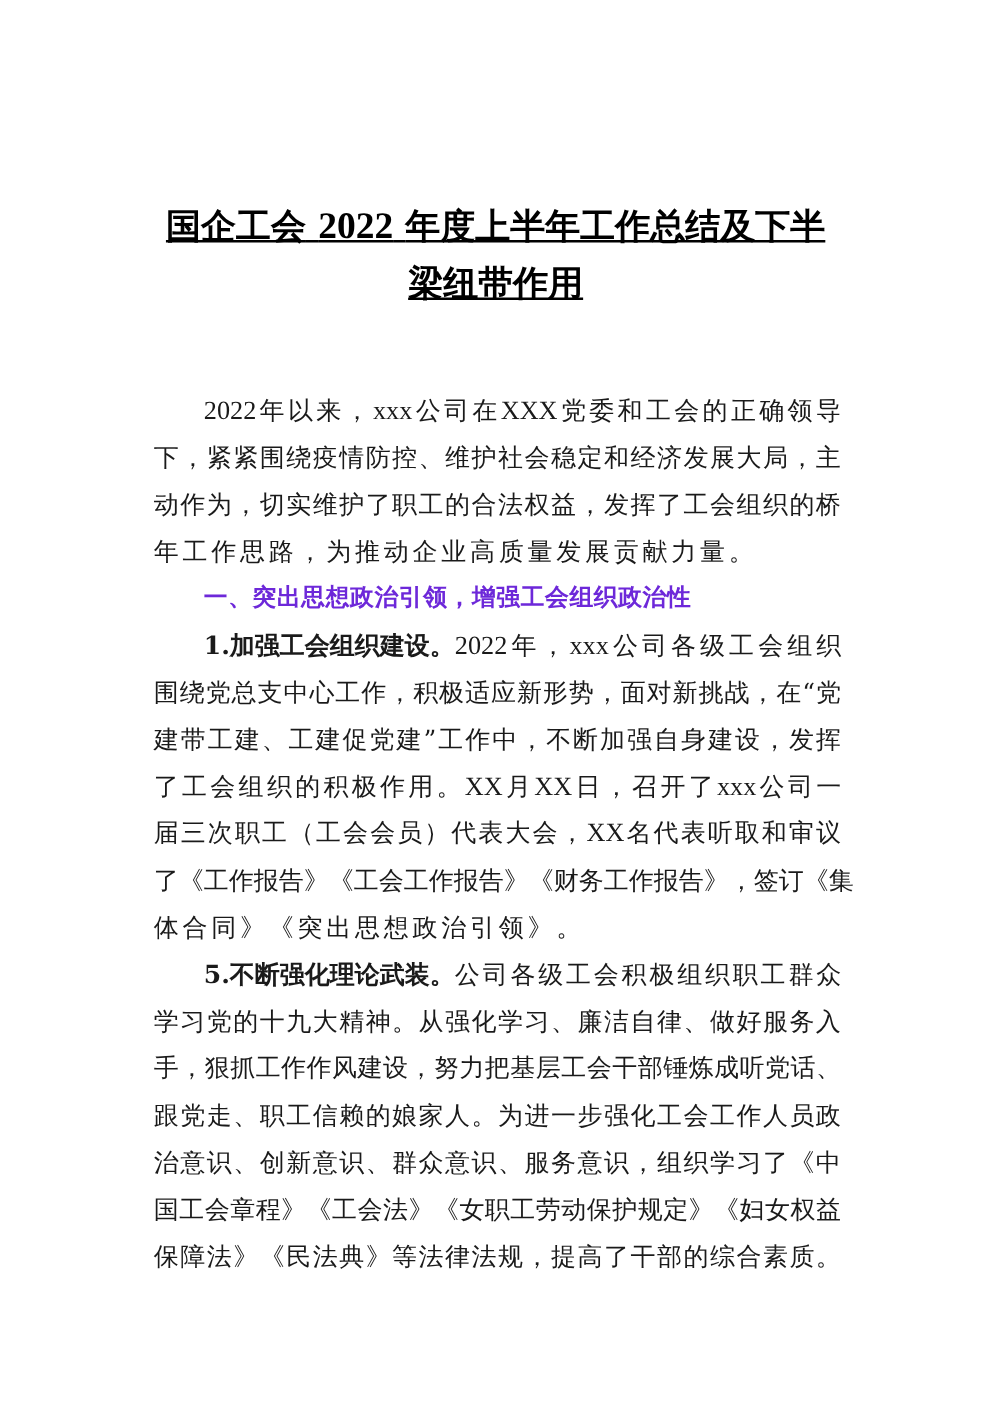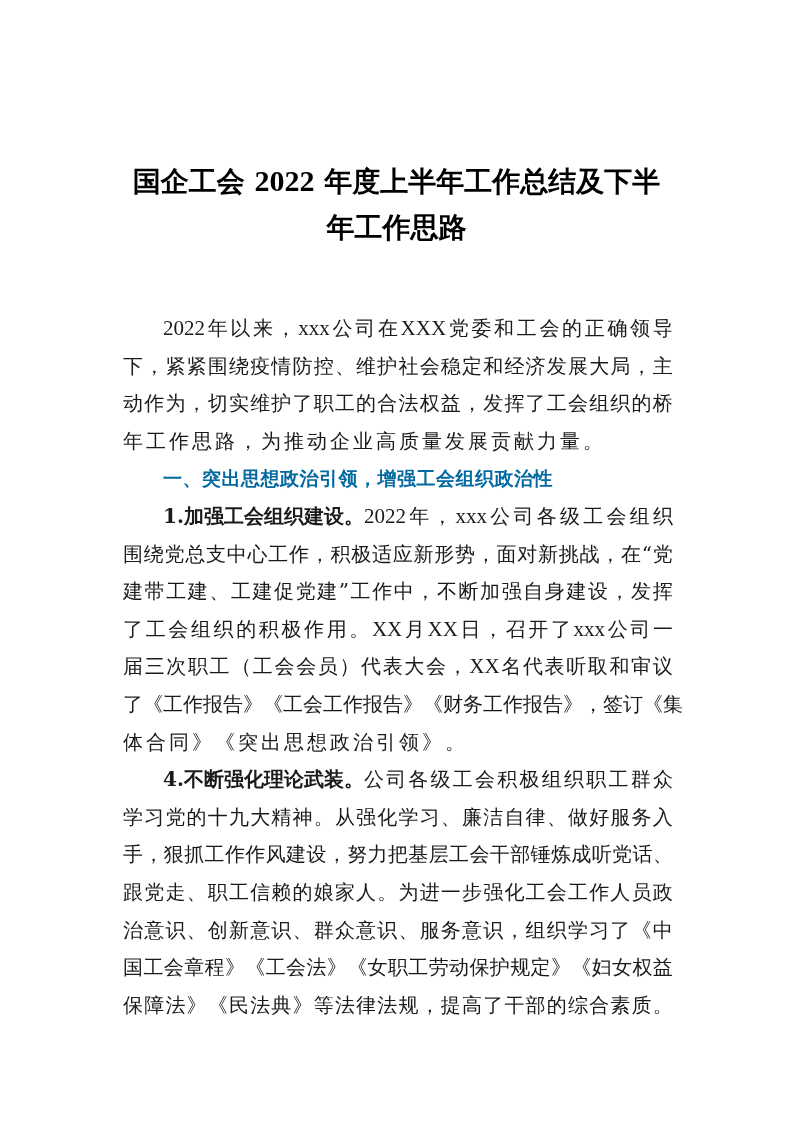--- a/index.html
+++ b/index.html
@@ -7,53 +7,54 @@
     .page {
       position: absolute; left: 0; top: 0; width: 793px; height: 1122px;
       background: #ffffff; color: #111111;
     }
     .title {
       position: absolute; left: 100px; width: 593px; top: 158px;
       text-align: center;
       font-family: "DejaVu Sans", sans-serif;
       font-weight: bold; font-size: 28px; line-height: 46px;
       color: #000000;
+      text-decoration: underline;
     }
     .title .num { font-family: "Liberation Serif", serif; font-weight: bold; font-size: 30px; }
     .body-text {
       position: absolute; left: 123px; width: 550px; top: 310px;
       font-family: "DejaVu Serif", serif;
       font-size: 20px; color: #1a1a1a;
     }
     .line {
       height: 37.6px; line-height: 37.6px; white-space: nowrap;
       display: flex; overflow: visible;
     }
     .line.last { justify-content: flex-start; letter-spacing: 3px; }
     .line.indent { padding-left: 40px; }
     .line span.seg { display: inline-block; }
     .latin { font-family: "Liberation Serif", serif; font-size: 21px; }
     .bold { font-weight: bold; }
     .heading {
       font-family: "DejaVu Sans", sans-serif; font-weight: bold; font-size: 19px;
-      color: #0369a1; justify-content: flex-start; letter-spacing: 0.5px;
+      color: #6d28d9; justify-content: flex-start; letter-spacing: 0.5px;
     }
   </style>
 </head>
 <body>
 
 <div class="page">
 
   <div class="title">
     <div>
       <span>国企工会</span>
       <span class="num">2022</span>
       <span>年度上半年工作总结及下半</span>
     </div>
-    <div>年工作思路</div>
+    <div>梁纽带作用</div>
   </div>
 
   <div class="body-text">
 
     <div>
       <div class="line indent" style="display: flex; text-align: justify; text-align-last: justify; justify-content: space-between;">
           <span class="latin">2022</span>
           <span>年</span>
           <span>以</span>
           <span>来</span>
@@ -290,21 +291,21 @@
           <span>签</span>
           <span>订</span>
           <span>《</span>
           <span>集</span>
         </div>
       <div class="line last">体合同》《突出思想政治引领》。</div>
     </div>
 
     <div>
       <div class="line indent">
-        <span class="seg bold">4.不断强化理论武装。</span>
+        <span class="seg bold">5.不断强化理论武装。</span>
         <span class="seg" style="flex: 1 1 0%; text-align: justify; text-align-last: justify; display: flex; justify-content: space-between;">
             <span>公</span>
             <span>司</span>
             <span>各</span>
             <span>级</span>
             <span>工</span>
             <span>会</span>
             <span>积</span>
             <span>极</span>
             <span>组</span>

